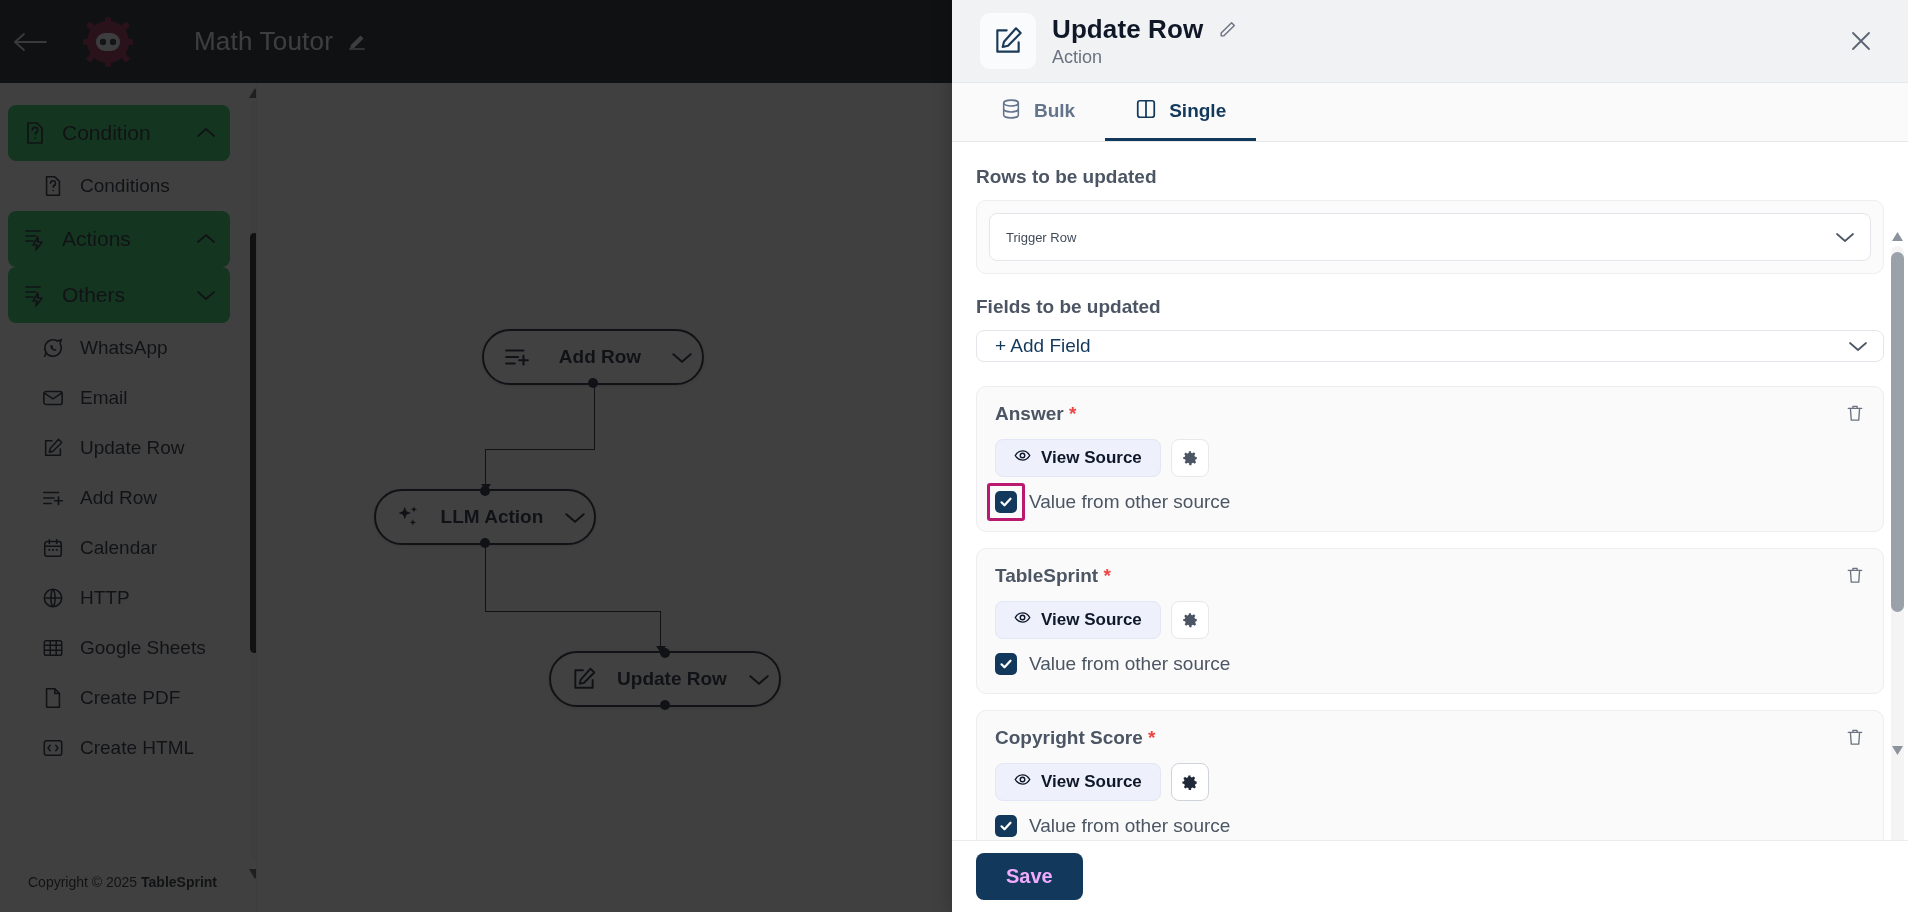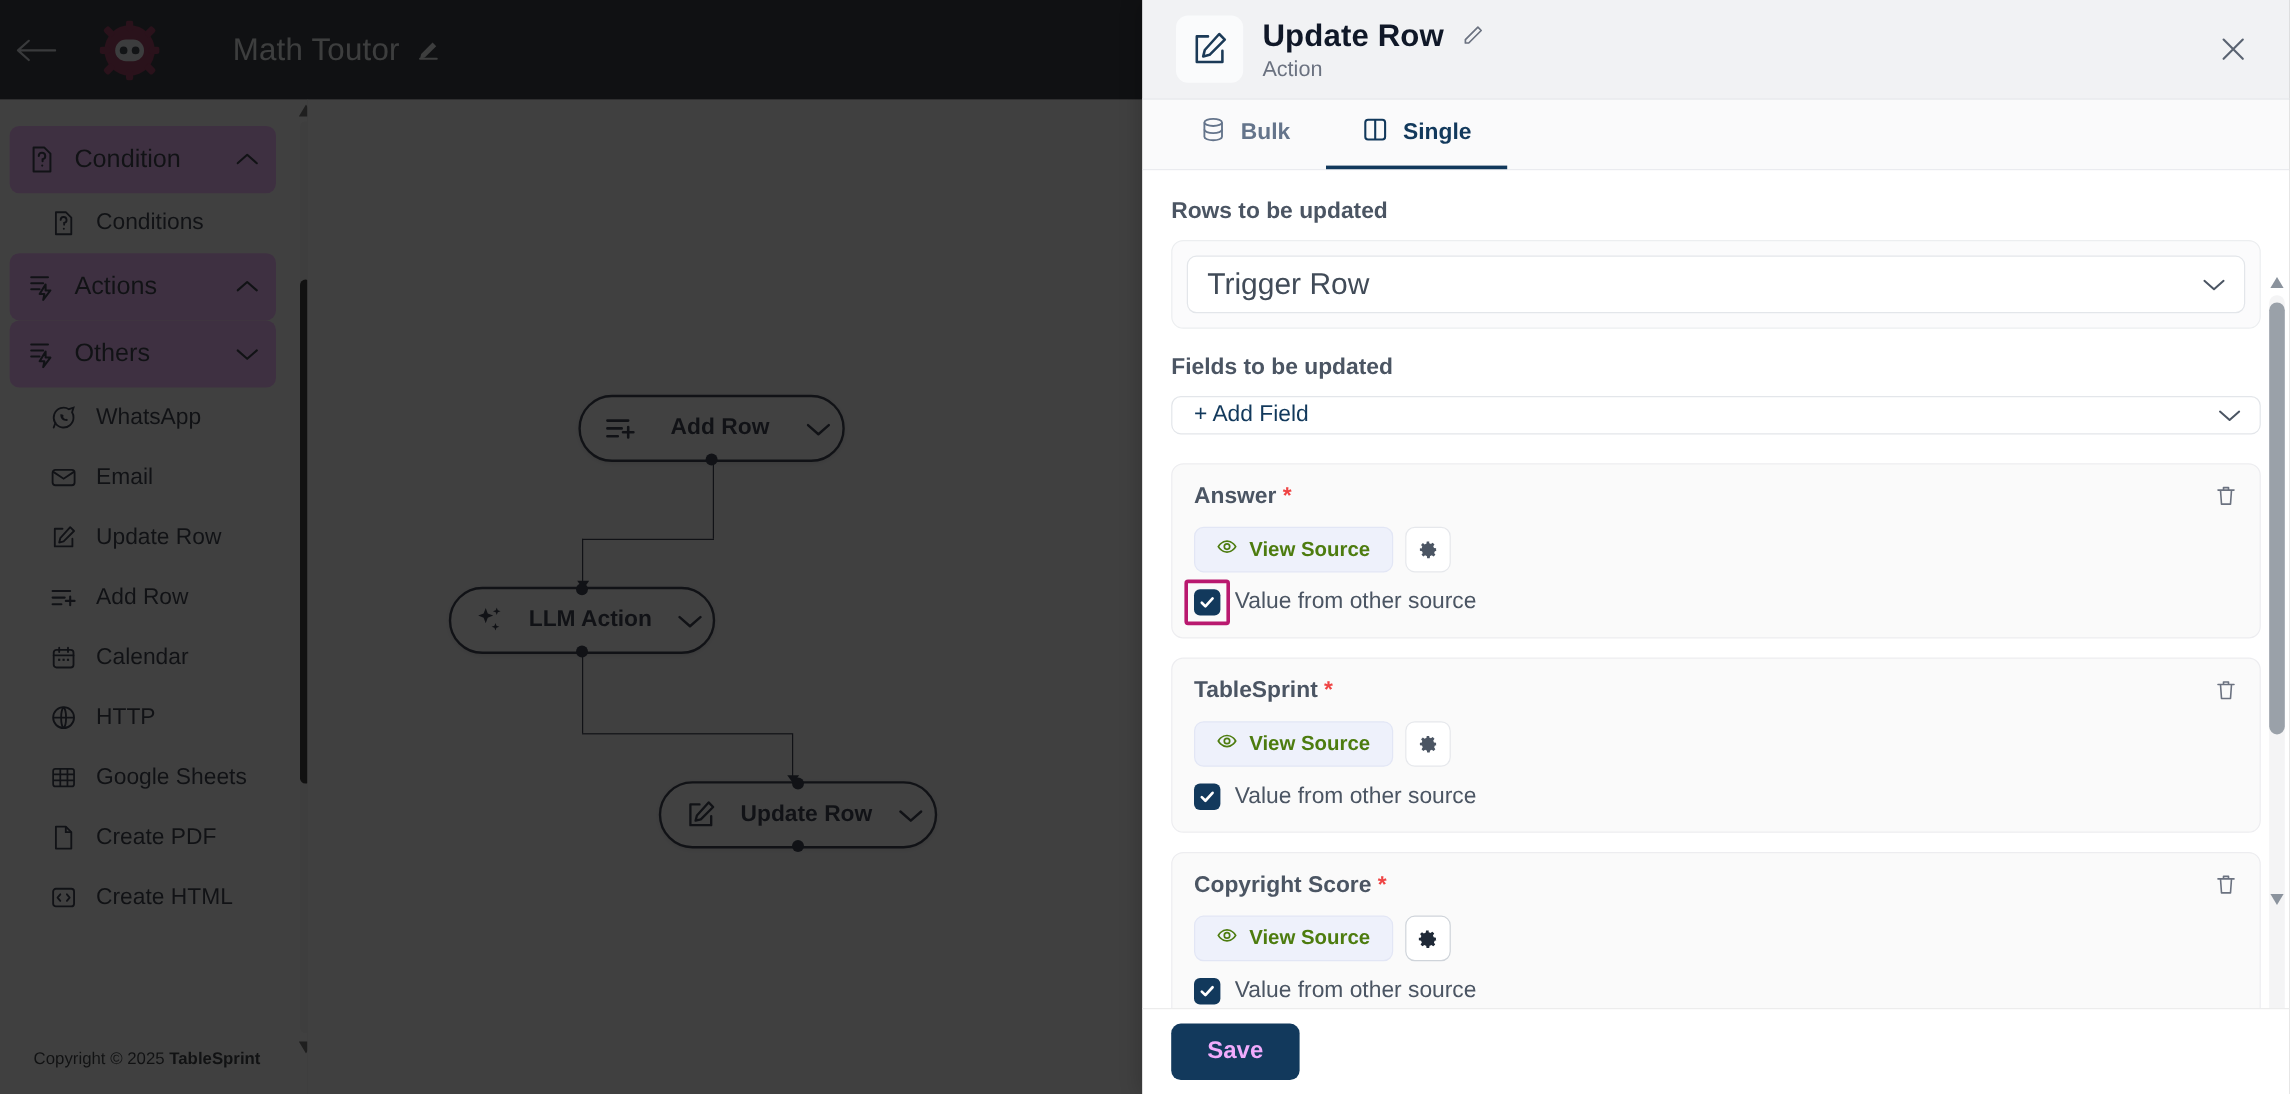--- a/index.html
+++ b/index.html
@@ -67,21 +67,21 @@
   .sb-scroll-down {
     position:absolute; bottom: 30px; left: 248px; width:14px; height:16px;
   }
 
   .sb-group {
     display:flex; align-items:center; gap: 14px;
     height: 56px; margin: 0 8px; padding: 0 14px;
     border-radius: 8px;
     cursor: pointer;
   }
-  .sb-group.active { background: #f0abfc; }
+  .sb-group.active { background: #22c55e; }
   .sb-group .lbl { font-size: 21px; color:#111827; flex:1; }
   .sb-item {
     display:flex; align-items:center; gap: 14px;
     height: 50px; margin: 0 8px; padding: 0 14px 0 32px;
     border-radius: 8px; cursor:pointer;
   }
   .sb-item .lbl { font-size: 19px; color:#111827; }
   .sb-ico { width: 26px; height: 26px; display:flex; align-items:center; justify-content:center; color:#0f172a; flex:none;}
   .sb-chev { width: 20px; height:20px; display:flex; align-items:center; justify-content:center; color:#111827; }
 
@@ -181,21 +181,21 @@
   .sec-label { font-size: 19px; font-weight: 700; color:#4b5563; margin-bottom: 12px; }
 
   .rows-box {
     background:#fbfbfc; border:1px solid #eceef0; border-radius: 10px;
     padding: 12px; margin-bottom: 22px;
   }
   .select-ctl {
     position:relative;
     height: 48px; border:1px solid #e3e6ea; border-radius: 8px; background:#fff;
     display:flex; align-items:center; padding: 0 44px 0 16px;
-    font-size: 25px; color:#414b58; cursor:pointer;
+    font-size: 13px; color:#414b58; cursor:pointer;
   }
   .select-ctl .chev { position:absolute; right: 16px; top:50%; transform:translateY(-50%); color:#4b5563; display:flex;}
 
   .addfield {
     height: 32px; border:1px solid #e3e6ea; border-radius: 8px; background:#fff;
     display:flex; align-items:center; padding: 0 44px 0 18px;
     font-size: 19px; color:#12395c; font-weight:400; cursor:pointer; position:relative;
     margin-bottom: 24px;
   }
   .addfield .chev { position:absolute; right: 16px; top:50%; transform:translateY(-50%); color:#4b5563; display:flex;}
@@ -213,21 +213,21 @@
   .req { color:#ef4444; font-weight:700; }
   .fcard-trash {
     position:absolute; right: 18px; top: 16px;
     color:#6b7280; cursor:pointer; display:flex;
   }
   .fcard-actions { display:flex; align-items:center; gap: 10px; margin-bottom: 14px;}
   .viewsrc {
     display:flex; align-items:center; gap: 10px;
     height: 38px; padding: 0 18px;
     background:#eef1fb; border:1px solid #e2e6f5; border-radius: 8px;
-    color:#4d7c0f; font-size: 17px; font-weight: 700; cursor:pointer;
+    color:#0f172a; font-size: 17px; font-weight: 700; cursor:pointer;
   }
   .gear-btn {
     width: 38px; height: 38px; border:1px solid #e6e8ec; border-radius: 8px;
     background:#fff; display:flex; align-items:center; justify-content:center;
     color:#4b5563; cursor:pointer;
   }
   .gear-btn.strong { color:#1f2937; border-color:#cfd4da; }
   .cbrow { display:flex; align-items:center; gap: 12px; position:relative;}
   .cbox {
     width: 22px; height:22px; border-radius: 5px; background:#12395c;

